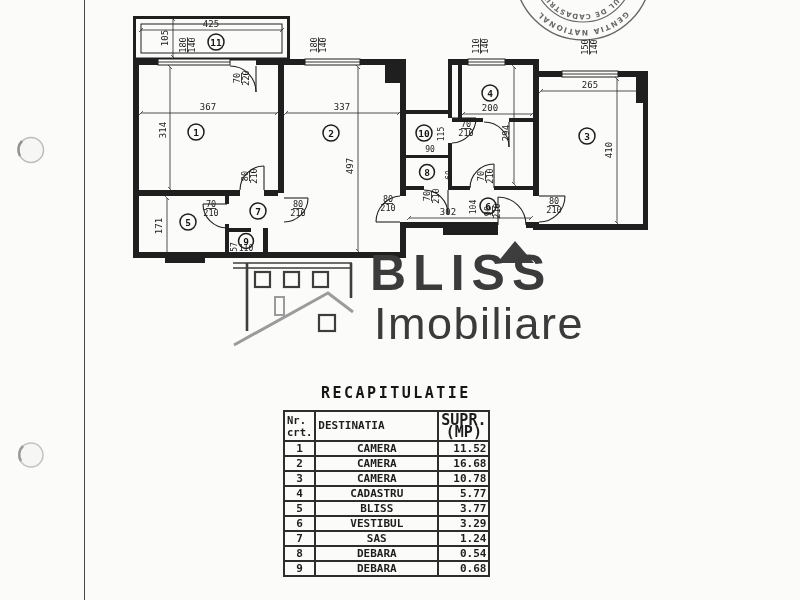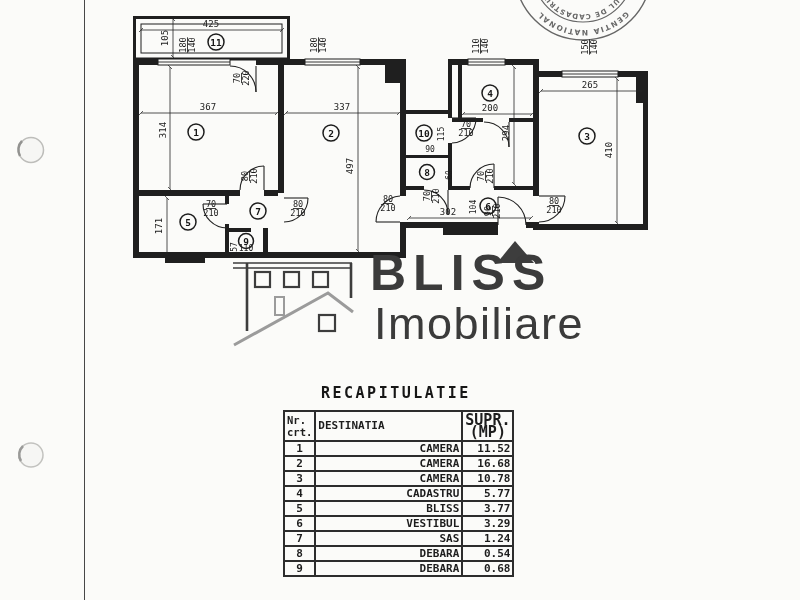--- a/index.html
+++ b/index.html
@@ -23,25 +23,25 @@
            font-size:45px; font-weight:400; letter-spacing:1.5px; color:#3b3b3b; line-height:1; }
 
   
   .recap-title { position:absolute; left:321px; top:384px; font:bold 15px "DejaVu Sans Mono", monospace;
                  letter-spacing:2.5px; color:#161616;text-align:right; }
   table.recap { position:absolute; left:283px; top:410px; border-collapse:collapse; background:transparent;
                 font:bold 11px "DejaVu Sans Mono", monospace; color:#1d1d1d; table-layout:fixed; }
   table.recap th, table.recap td { border:2px solid #2d2d2d; overflow:hidden; }
   table.recap th { font-weight:bold; height:30px; line-height:12px; padding:0 2px; vertical-align:middle; }
   th.h-nr { width:27px; text-align:left; font-size:10.5px; }
-  th.h-dest { width:147px; text-align:left; padding-left:5px;margin-top:31px; }
+  th.h-dest { width:123px; text-align:left; padding-left:5px;margin-top:31px; }
   th.h-supr { width:39px; text-align:center; font-size:15px; }
   table.recap td { height:13.6px; padding:0 2px; line-height:13px; }
   td.c-nr { text-align:center; }
-  td.c-dest { text-align:right; padding-left:5px; }
+  td.c-dest { text-align:center; padding-left:5px; }
   td.c-supr { text-align:right; padding-right:5px;margin-top:11px; }
 </style>
 </head>
 <body>
 
 <div class="page">
 
 <svg class="scene" width="800" height="600" viewBox="0 0 800 600" xmlns="http://www.w3.org/2000/svg" xmlns:xlink="http://www.w3.org/1999/xlink">
   <defs>
     <marker id="tick" markerWidth="7" markerHeight="7" refX="3.5" refY="3.5" orient="auto">

